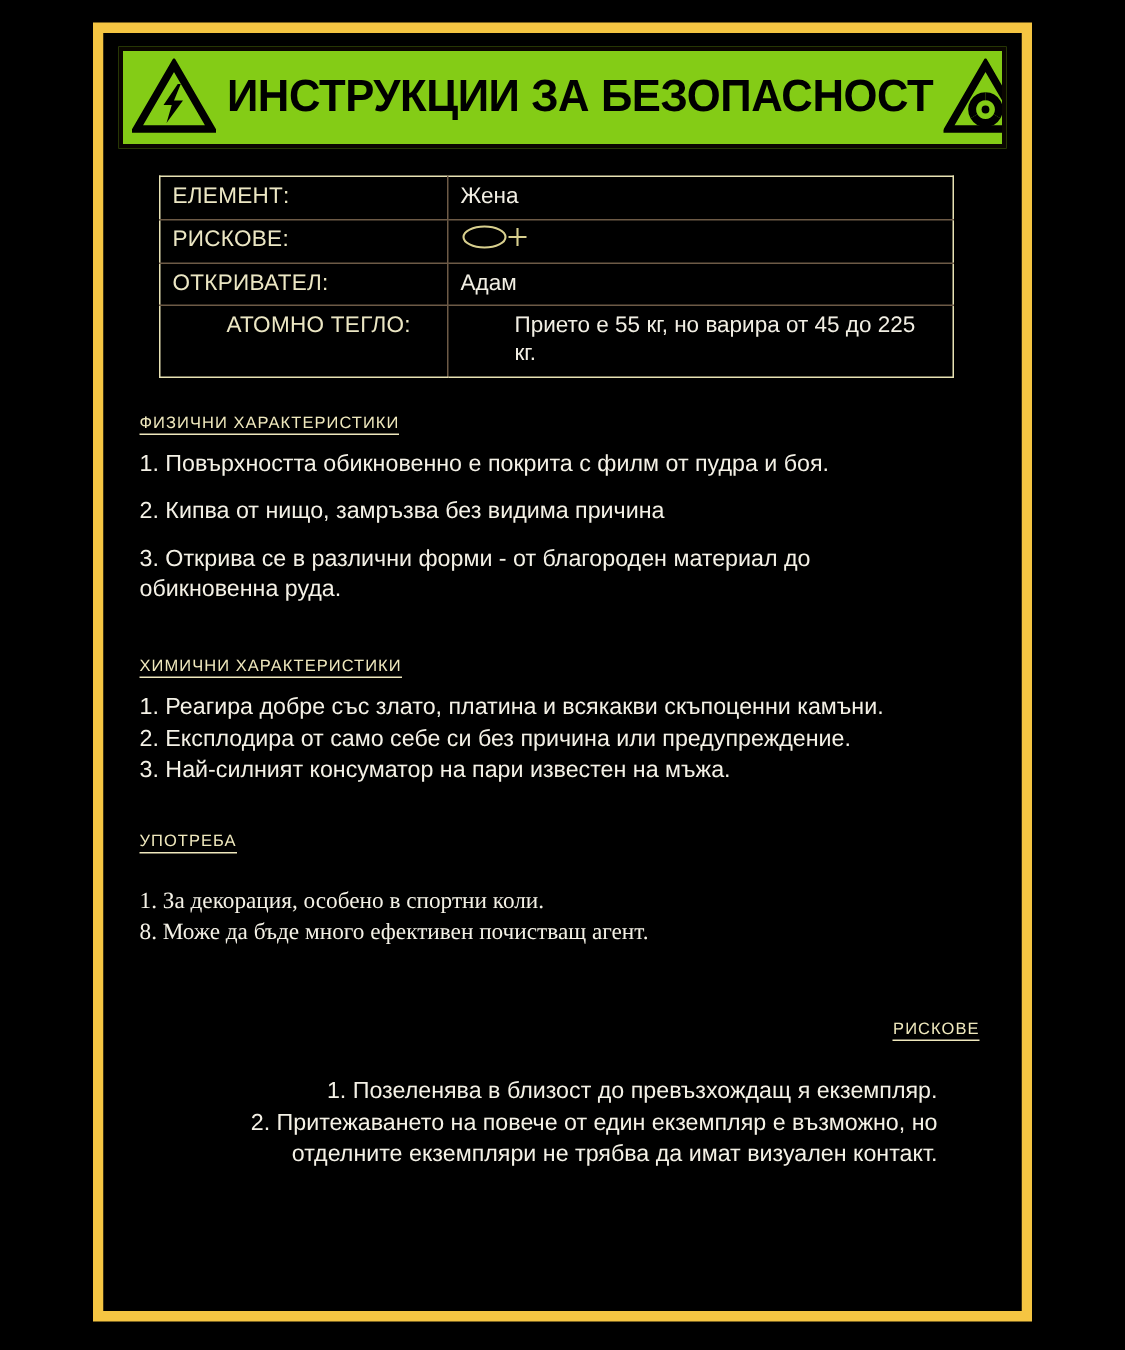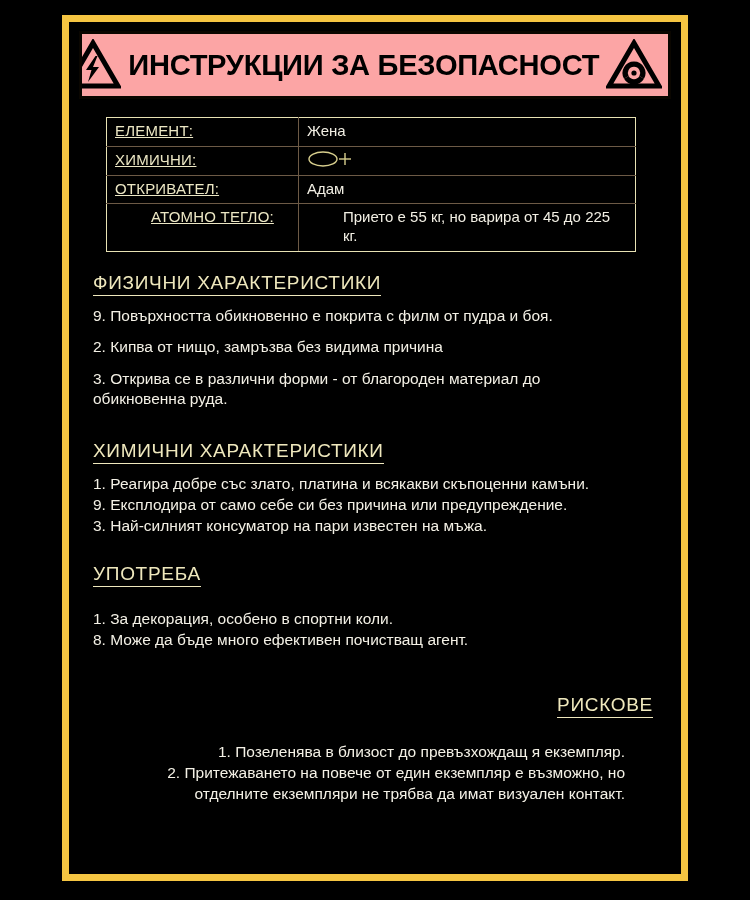--- a/index.html
+++ b/index.html
@@ -31,26 +31,26 @@
     left: 0; top: 0; right: 0; bottom: 0;
     background: #000000;
     padding: 9px 10px 10px 10px;
     box-sizing: border-box;
   }
 
   
   #banner {
     position: relative;
     height: 68px;
-    background: #fca5a5;
+    background: #84cc16;
     border: 3px solid #0a0600;
     box-sizing: border-box;
     display: flex;
     align-items: center;
-    justify-content: flex-end;
+    justify-content: space-between;
     padding: 0 6px;
     overflow: hidden;
   }
   #banner-title {
     flex: 1 1 auto;
     text-align: center;
     color: #000000;
     font-family: "Liberation Sans Narrow", "Liberation Sans", sans-serif;
     font-weight: bold;
     font-size: 30px;
@@ -87,53 +87,53 @@
     letter-spacing: 0.2px;
     white-space: nowrap;
   }
   #spec-table tr td:last-child {
     color: #f2efe4;
     border-right: 1px solid #e8e2b4;
     margin-top: 16px;
   }
   #spec-table tr:first-child td { border-top: 1px solid #e8e2b4; }
   #spec-table tr:last-child  td { border-bottom: 1px solid #e8e2b4; padding-left: 44px; }
-  #spec-table tr td:first-child { border-left: 1px solid #e8e2b4; text-decoration: underline; }
+  #spec-table tr td:first-child { border-left: 1px solid #e8e2b4; }
   .row-weight td { padding-bottom: 16px; }
   .sym-cell { padding-top: 2px !important; }
   .venus-symbol { display: inline-block; vertical-align: middle; }
 
   
   #sections {
     margin: 20px 0 0 14px;
     width: 560px;
   }
   .section { margin-bottom: 22px; }
   .section-heading {
     display: inline-block;
     color: #efe8bd;
-    font-size: 19px;
+    font-size: 11px;
     letter-spacing: 0.7px;
     border-bottom: 1px solid #efe8bd;
     padding-bottom: 1px;
     margin-bottom: 10px;
   }
   .section-items { }
   .item {
     color: #f4f1e6;
     font-size: 15.5px;
     line-height: 1.32;
     margin-bottom: 3px;
     max-width: 532px;
   }
   .section.tight .item { margin-bottom: 1px; }
   .section.phys .item { margin-bottom: 11px; }
   .section.risks .section-items { margin-top: 14px; }
   .section.risks .item { margin-bottom: 1px; }
-  .section.use .section-items { margin-top: 12px; }
+  .section.use .section-items { margin-top: 12px; font-family: Liberation Serif, serif; }
   .section.chem { margin-top: 30px; }
   .section.use { margin-top: 26px; }
   .section.risks { margin-top: 43px; text-align: right; }
 </style>
 </head>
 <body>
 
 <div id="poster">
   <div id="poster-inner">
 
@@ -156,21 +156,21 @@
       </svg>
     </div>
 
     <table id="spec-table">
       <tbody>
         <tr>
           <td>ЕЛЕМЕНТ:</td>
           <td>Жена</td>
         </tr>
         <tr>
-          <td>ХИМИЧНИ:</td>
+          <td>РИСКОВЕ:</td>
           <td class="sym-cell">
             <svg class="venus-symbol" width="46" height="18" viewBox="0 0 46 18">
               <ellipse cx="16" cy="9" rx="14" ry="7" fill="none" stroke="#d8cf8e" stroke-width="1.4"></ellipse>
               <line x1="32" y1="9" x2="44" y2="9" stroke="#d8cf8e" stroke-width="1.4"></line>
               <line x1="38" y1="3" x2="38" y2="15" stroke="#d8cf8e" stroke-width="1.4"></line>
             </svg>
           </td>
         </tr>
         <tr>
           <td>ОТКРИВАТЕЛ:</td>
@@ -181,31 +181,31 @@
           <td>Прието е 55 кг, но варира от 45 до 225 кг.</td>
         </tr>
       </tbody>
     </table>
 
     <div id="sections">
 
       <div class="section phys">
         <div class="section-heading">ФИЗИЧНИ ХАРАКТЕРИСТИКИ</div>
         <div class="section-items">
-          <div class="item">9. Повърхността обикновенно е покрита с филм от пудра и боя.</div>
+          <div class="item">1. Повърхността обикновенно е покрита с филм от пудра и боя.</div>
           <div class="item">2. Кипва от нищо, замръзва без видима причина</div>
           <div class="item">3. Открива се в различни форми - от благороден материал до обикновенна руда.</div>
         </div>
       </div>
 
       <div class="section chem tight">
         <div class="section-heading">ХИМИЧНИ ХАРАКТЕРИСТИКИ</div>
         <div class="section-items">
           <div class="item">1. Реагира добре със злато, платина и всякакви скъпоценни камъни.</div>
-          <div class="item">9. Експлодира от само себе си без причина или предупреждение.</div>
+          <div class="item">2. Експлодира от само себе си без причина или предупреждение.</div>
           <div class="item">3. Най-силният консуматор на пари известен на мъжа.</div>
         </div>
       </div>
 
       <div class="section use tight">
         <div class="section-heading">УПОТРЕБА</div>
         <div class="section-items">
           <div class="item">1. За декорация, особено в спортни коли.</div>
           <div class="item">8. Може да бъде много ефективен почистващ агент.</div>
         </div>

